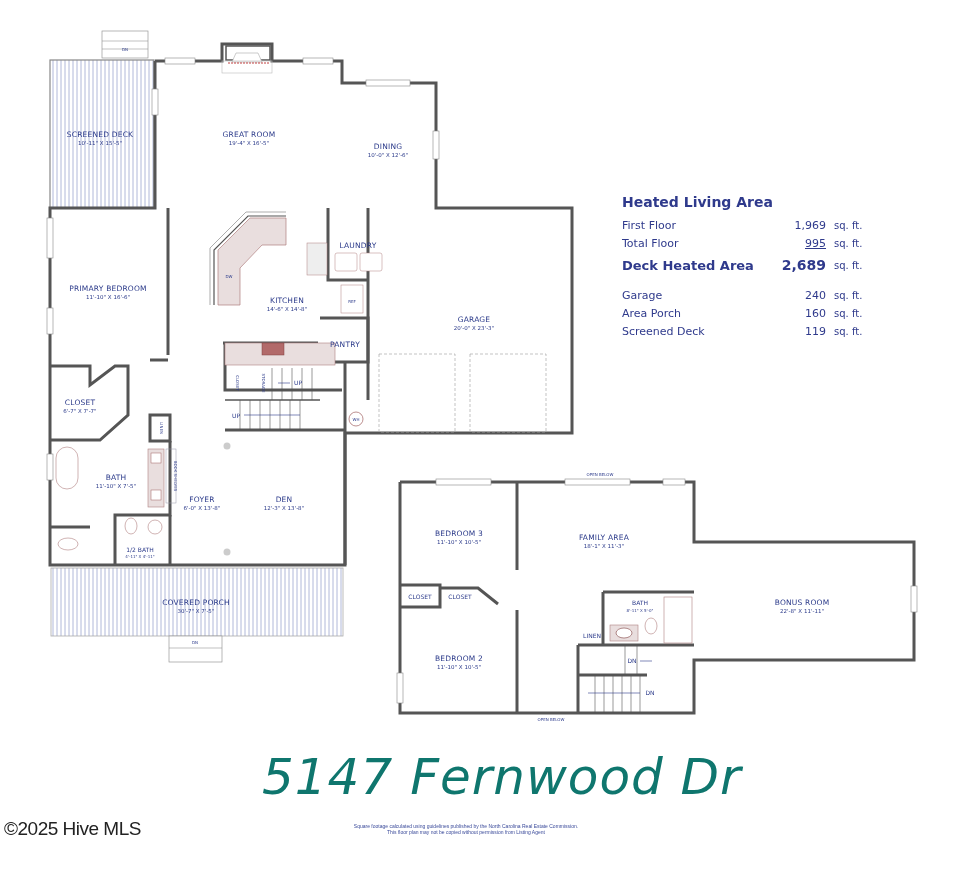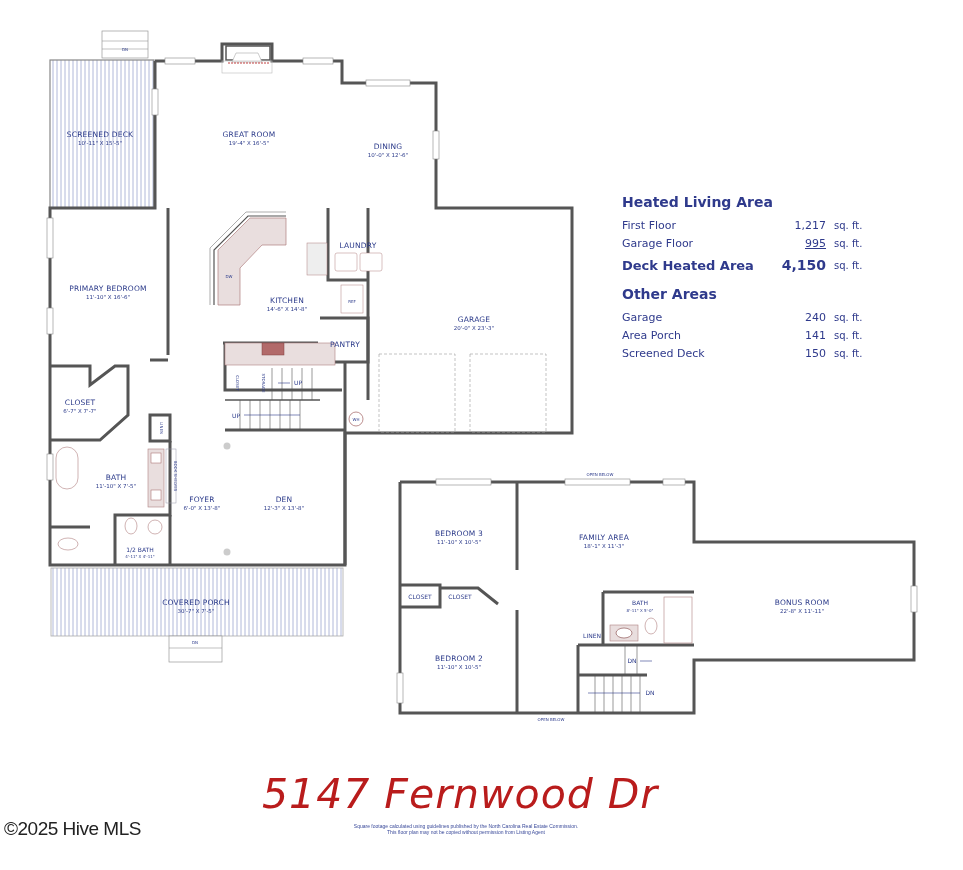--- a/index.html
+++ b/index.html
@@ -13,21 +13,21 @@
   .area-head { font-weight:bold; font-size:14px; margin:0 0 6px 0; }
   .area-row { display:flex; font-size:11px; height:18px; align-items:center; }
   .area-row .name { flex:1; }
   .area-row .val { width:50px; text-align:right; padding-right:8px; }
   .area-row .unit { width:50px; font-size:10px; }
   .area-row.total { font-weight:bold; font-size:13px; height:26px; }
   .area-row.total .val { font-size:14px; }
   .area-row.total .unit { font-weight:normal; font-size:10px; }
   .underline { text-decoration:underline; }
   .gap { height:8px; }
-  .address { position:absolute; left:262px; top:770px; font-family:"DejaVu Sans", sans-serif; font-style:italic; font-size:41px; color:#b91c1c; letter-spacing:1px; }
+  .address { position:absolute; left:262px; top:748px; font-family:"DejaVu Sans", sans-serif; font-style:italic; font-size:50px; color:#0f766e; letter-spacing:1px; }
   .copyright { position:absolute; left:4px; top:818px; font-family:"Liberation Sans", sans-serif; font-size:19px; color:#222; letter-spacing:-0.5px; }
   .disclaimer { position:absolute; left:330px; top:823px; width:272px; text-align:center; font-family:"Liberation Sans", sans-serif; font-size:5px; color:#3a4a9a; line-height:6px; }
 </style>
 </head>
 <body>
 
 <svg class="plan" width="963" height="870" viewBox="0 0 963 870" xmlns="http://www.w3.org/2000/svg">
   <defs>
     <pattern id="deckLines" width="4" height="10" patternUnits="userSpaceOnUse">
       <line x1="1" y1="0" x2="1" y2="10" stroke="#9aa6cf" stroke-width="0.8"></line>
@@ -247,48 +247,47 @@
     </g>
     <text class="small-label" x="632" y="663">DN</text>
     <text class="small-label" x="650" y="695">DN</text>
   </g>
 </svg>
 
 <div class="area-table">
   <div class="area-head">Heated Living Area</div>
   <div class="area-row">
     <span class="name">First Floor</span>
-    <span class="val">1,217</span>
-    <span class="unit">sq. ft.</span>
-  </div>
-  <div class="area-row">
-    <span class="name">Garage Floor</span>
+    <span class="val">1,969</span>
+    <span class="unit">sq. ft.</span>
+  </div>
+  <div class="area-row">
+    <span class="name">Total Floor</span>
     <span class="val underline">995</span>
     <span class="unit">sq. ft.</span>
   </div>
   <div class="area-row total">
     <span class="name">Deck Heated Area</span>
-    <span class="val">4,150</span>
+    <span class="val">2,689</span>
     <span class="unit">sq. ft.</span>
   </div>
   <div class="gap"></div>
-  <div class="area-head">Other Areas</div>
   <div class="area-row">
     <span class="name">Garage</span>
     <span class="val">240</span>
     <span class="unit">sq. ft.</span>
   </div>
   <div class="area-row">
     <span class="name">Area Porch</span>
-    <span class="val">141</span>
+    <span class="val">160</span>
     <span class="unit">sq. ft.</span>
   </div>
   <div class="area-row">
     <span class="name">Screened Deck</span>
-    <span class="val">150</span>
+    <span class="val">119</span>
     <span class="unit">sq. ft.</span>
   </div>
 </div>
 
 <div class="address">5147 Fernwood Dr</div>
 <div class="copyright">©2025 Hive MLS</div>
 <div class="disclaimer">
   <div>Square footage calculated using guidelines published by the North Carolina Real Estate Commission.</div>
   <div>This floor plan may not be copied without permission from Listing Agent</div>
 </div>

